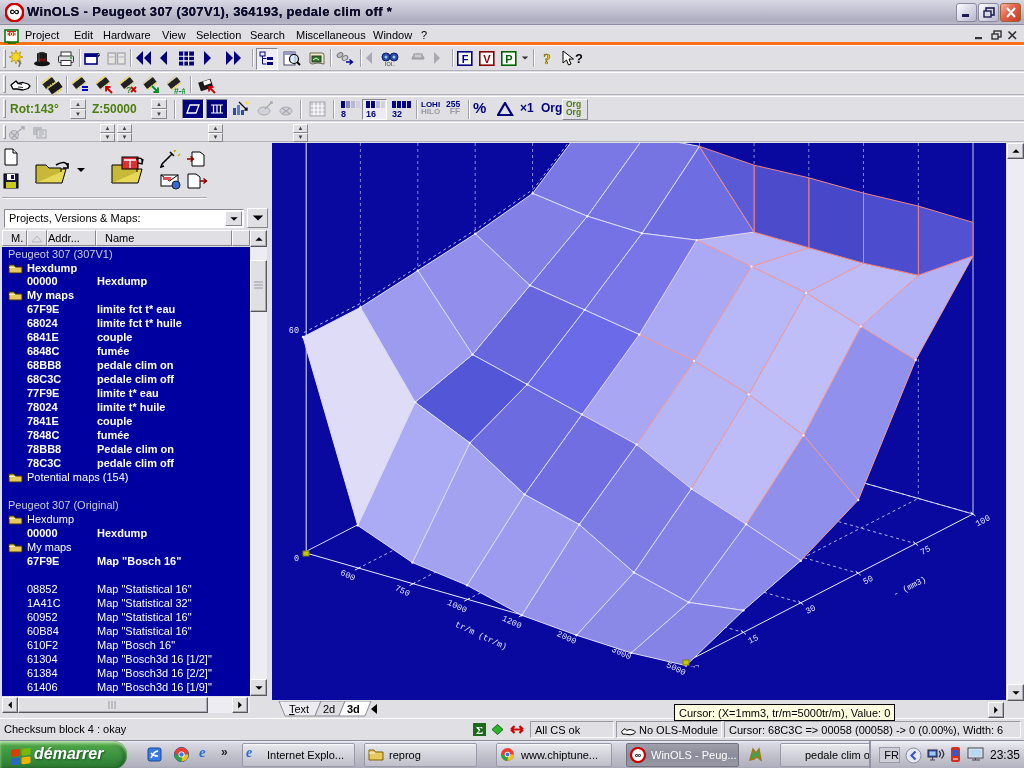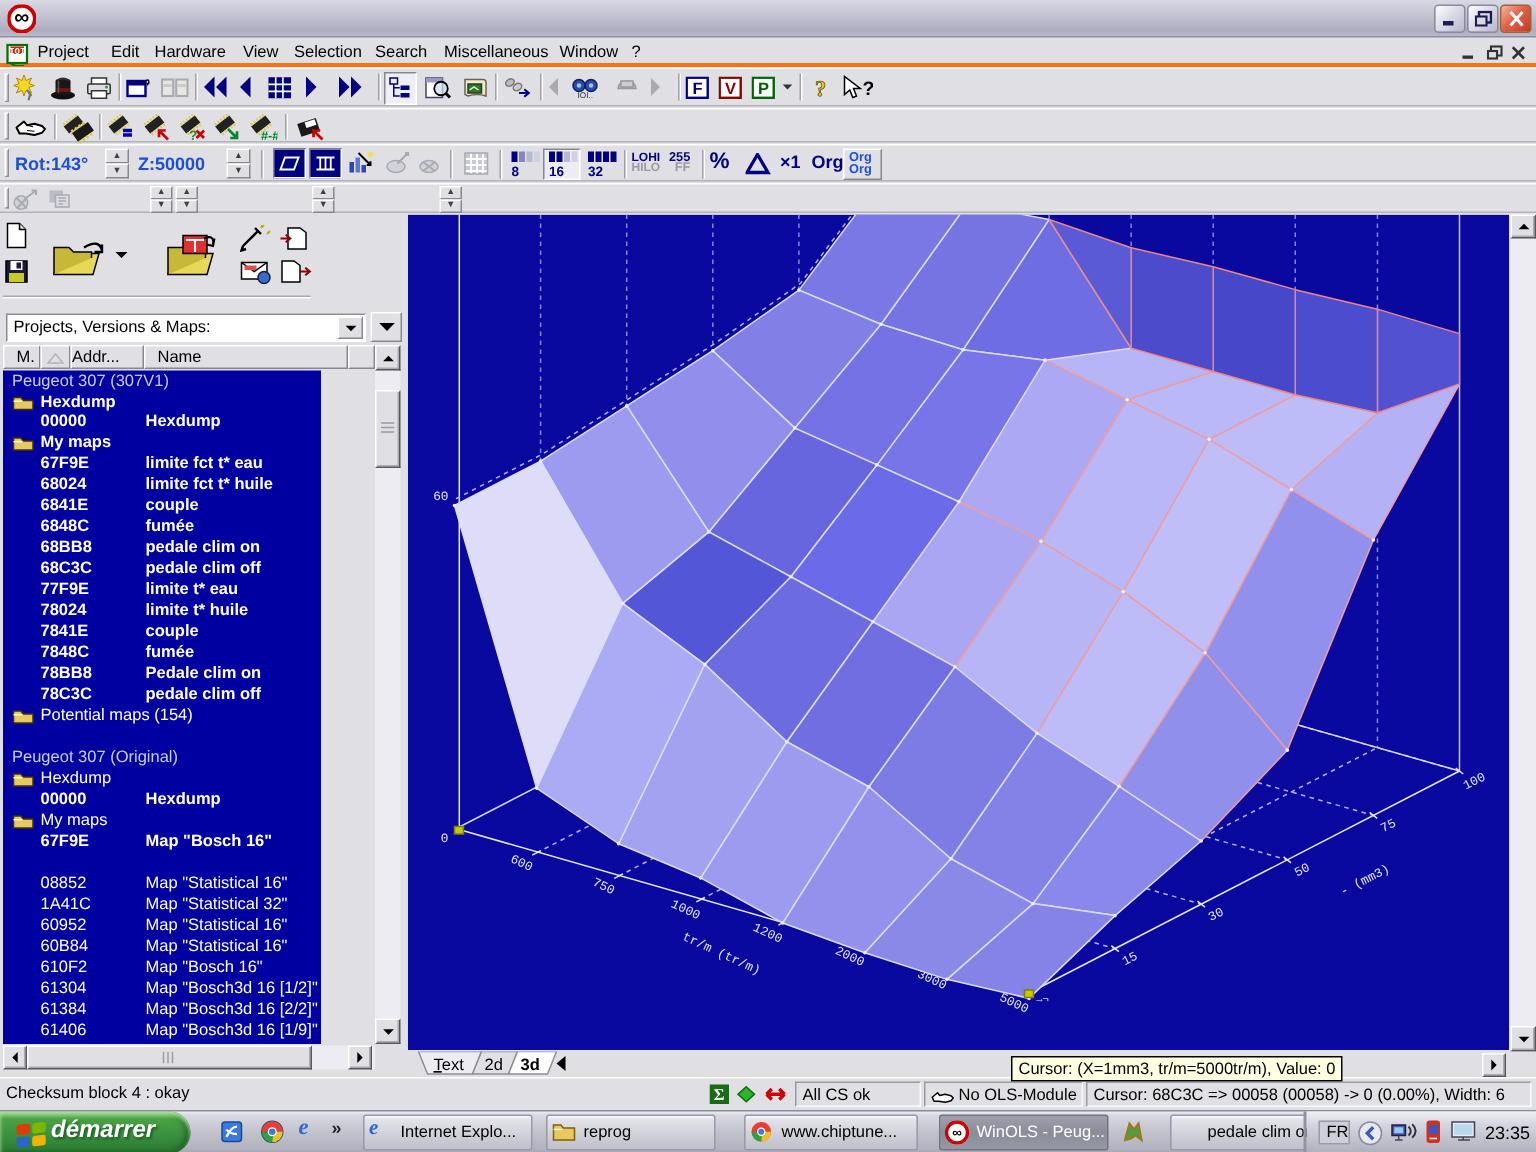--- a/index.html
+++ b/index.html
@@ -16,38 +16,38 @@
 
 #menubar{left:0;top:26px;width:1024px;height:19px;background:#dfdfe4;border-bottom:3px solid #f97316}
 #menubar span{position:absolute;top:3px;color:#000}
 
 .tbrow{left:0;background:#dfdfe4;border-bottom:1px solid #b2b2bc;border-top:1px solid #ffffff}
 #tb1{top:45px;width:1024px;height:26px}
 #tb2{top:72px;width:1024px;height:23px}
 #tb3{top:96px;width:1024px;height:25px}
 #tb4{top:122px;width:1024px;height:20px}
 .navy{color:#000080;font-weight:bold}
-.grey{color:#1d4ed8;font-weight:bold}
+.grey{color:#4d7c0f;font-weight:bold}
 
 .spin{position:absolute;width:16px;height:20px}
 .spin .u,.spin .d{position:absolute;left:0;width:16px;height:10px;background:#dfdfe4;border:1px solid #fff;border-right-color:#87878f;border-bottom-color:#87878f;font-size:6px;text-align:center;line-height:8px;color:#404040}
 .spin .u{top:0}.spin .d{top:10px}
 
 #leftpanel{left:0;top:143px;width:271px;height:575px;background:#dfdfe4}
 #combo{position:absolute;left:4px;top:66px;width:240px;height:19px;background:#fff;border-top:1px solid #8a8a94;border-left:1px solid #8a8a94;border-bottom:1px solid #ffffff;border-right:1px solid #ffffff}
 #combo .txt{position:absolute;left:4px;top:2px;color:#000}
 .dropbtn{position:absolute;top:1px;right:1px;width:17px;height:15px;background:#dfdfe4;border:1px solid #fff;border-right-color:#87878f;border-bottom-color:#87878f;display:flex;align-items:center;justify-content:center}
 #combo2{position:absolute;left:247px;top:65px;width:21px;height:20px;background:#dfdfe4;border:1px solid #fff;border-right-color:#87878f;border-bottom-color:#87878f;display:flex;align-items:center;justify-content:center}
 .arrdn{width:0;height:0;border-left:4px solid transparent;border-right:4px solid transparent;border-top:4px solid #000}
 .arrup{width:0;height:0;border-left:4px solid transparent;border-right:4px solid transparent;border-bottom:4px solid #000}
 .arrlf{width:0;height:0;border-top:4px solid transparent;border-bottom:4px solid transparent;border-right:4px solid #000}
 .arrrt{width:0;height:0;border-top:4px solid transparent;border-bottom:4px solid transparent;border-left:4px solid #000}
 #lphead{position:absolute;left:2px;top:87px;width:248px;height:17px;background:#dfdfe4}
 #lphead .hc{position:absolute;top:0;height:16px;border-top:1px solid #ffffff;border-left:1px solid #ffffff;border-right:1px solid #87878f;border-bottom:1px solid #87878f;color:#000;padding:1px 0 0 3px}
-#bluelist{position:absolute;left:2px;top:104px;width:212px;height:449px;background:#0000a0;overflow:hidden}
+#bluelist{position:absolute;left:2px;top:104px;width:248px;height:449px;background:#0000a0;overflow:hidden}
 .row{position:absolute;left:0;width:248px;height:14px;color:#fff;white-space:nowrap}
 .addr{position:absolute;left:25px}
 .name{position:absolute;left:95px}
 .sect{position:absolute;left:6px;color:#cbcbdf}
 .fldtxt{position:absolute;left:25px;font-weight:bold}
 .fldico{position:absolute;left:6px;top:1px}
 
 .sb{position:absolute;background:#ececf2}
 .sbb{position:absolute;background:#dfdfe4;border:1px solid #fff;border-right-color:#58565a;border-bottom-color:#58565a;box-shadow:inset -1px -1px 0 #aaaab4;display:flex;align-items:center;justify-content:center}
 .thumb{position:absolute;background:#dfdfe4;border:1px solid #fff;border-right-color:#58565a;border-bottom-color:#58565a;box-shadow:inset -1px -1px 0 #aaaab4}
@@ -68,20 +68,21 @@
 #tray{position:absolute;right:0;top:0;width:155px;height:28px;background:linear-gradient(to bottom,#f0f1f6 0%,#d5d6df 30%,#c0c0cb 70%,#b0afbd 100%);border-left:2px solid #9393a5}
 #clock{position:absolute;right:4px;top:7px;font-size:12px;color:#000}
 </style></head>
 <body>
 
 <div id="titlebar" class="abs">
  <svg class="ticon" width="19" height="19">
       <circle cx="9.5" cy="9.5" r="8.7" fill="#fff" stroke="#cc0000" stroke-width="2.6"></circle>
       <text x="9.5" y="13.2" text-anchor="middle" font-size="14" font-weight="bold" fill="#000" font-family="Liberation Sans">∞</text>
     </svg>
+ <div class="ttext">WinOLS - Peugeot 307 (307V1), 364193, pedale clim off *</div>
  <div class="capbtn" style="right:47px">
       <svg width="11" height="11">
         <rect x="1" y="7" width="7" height="3" fill="#1c1c50"></rect>
       </svg>
     </div>
  <div class="capbtn" style="right:25px">
       <svg width="12" height="11">
         <rect x="3" y="1" width="8" height="7" fill="none" stroke="#1c1c50" stroke-width="1.6"></rect>
         <rect x="1" y="4" width="7" height="6" fill="#d9d9e6" stroke="#1c1c50" stroke-width="1.4"></rect>
       </svg>

